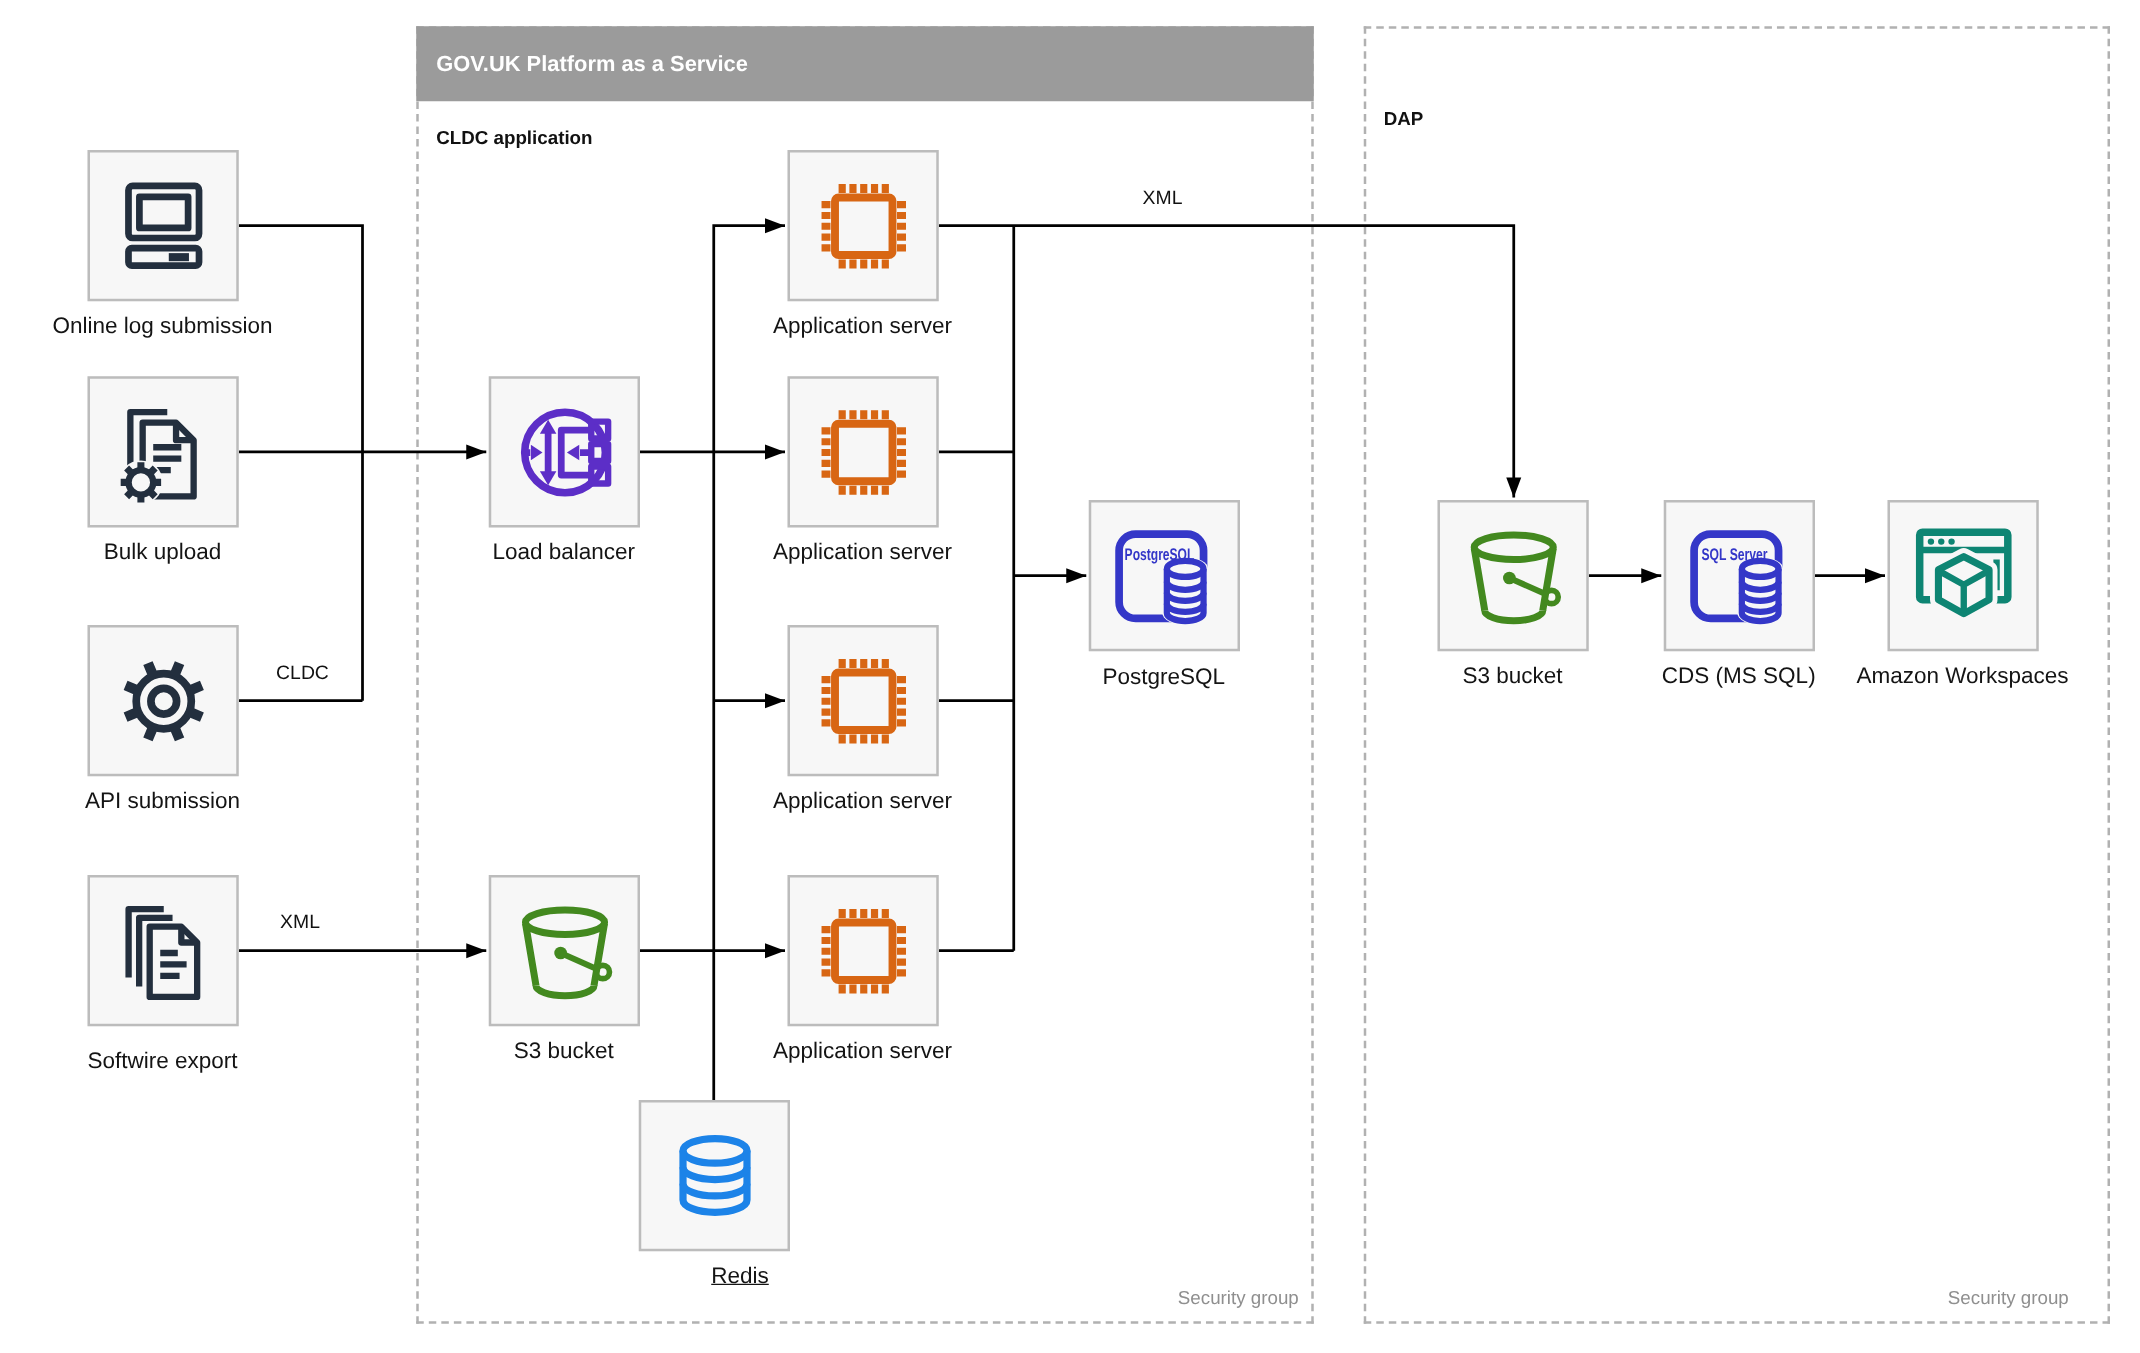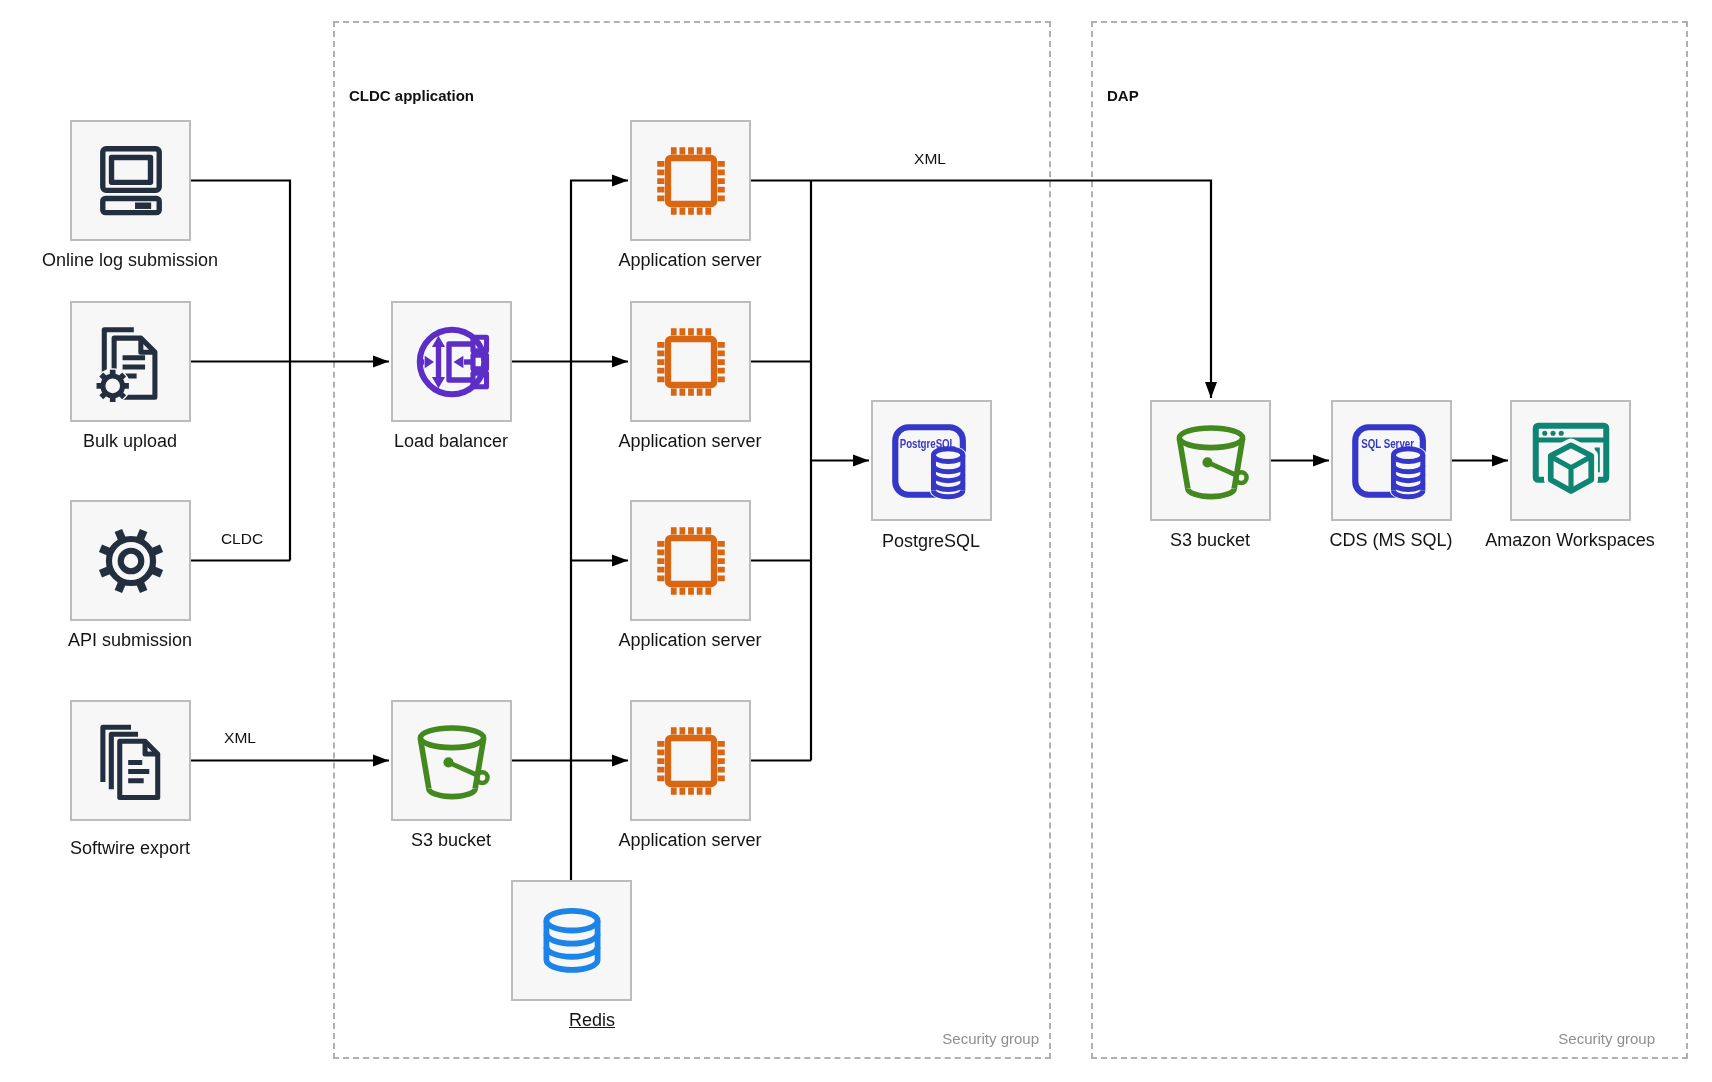--- a/index.html
+++ b/index.html
@@ -188,21 +188,24 @@
     <path class="wire" d="M751,180.5 H1211 V398" marker-end="url(#arr)"></path>
     <path class="wire" d="M811,180.5 V760.5"></path>
     <path class="wire" d="M751,361.5 H811"></path>
     <path class="wire" d="M751,560.5 H811"></path>
     <path class="wire" d="M751,760.5 H811"></path>
     <path class="wire" d="M811,460.5 H869" marker-end="url(#arr)"></path>
     <path class="wire" d="M1271,460.5 H1329" marker-end="url(#arr)"></path>
     <path class="wire" d="M1452,460.5 H1508" marker-end="url(#arr)"></path>
   </svg>
 
-  <div class="sublabel" style="left:349px; top:87px;">CLDC application</div>
+  <div class="container-header" style="left:333px; top:21px; width:718px;">
+    <span>GOV.UK Platform as a Service</span>
+  </div>
+  <div class="sublabel" style="left:349px; top:102px;">CLDC application</div>
   <div class="sublabel" style="left:1107px; top:87px;">DAP</div>
   <div class="footer-label" style="left:751px; top:1030px; width:288px;">Security group</div>
   <div class="footer-label" style="left:1355px; top:1030px; width:300px;">Security group</div>
 
   <div class="edge-label" style="left:192px; top:530px;">CLDC</div>
   <div class="edge-label" style="left:190px; top:729px;">XML</div>
   <div class="edge-label" style="left:880px; top:150px;">XML</div>
 
   <div class="node" style="left:70px; top:120px;">
     <span class="icon ink">

